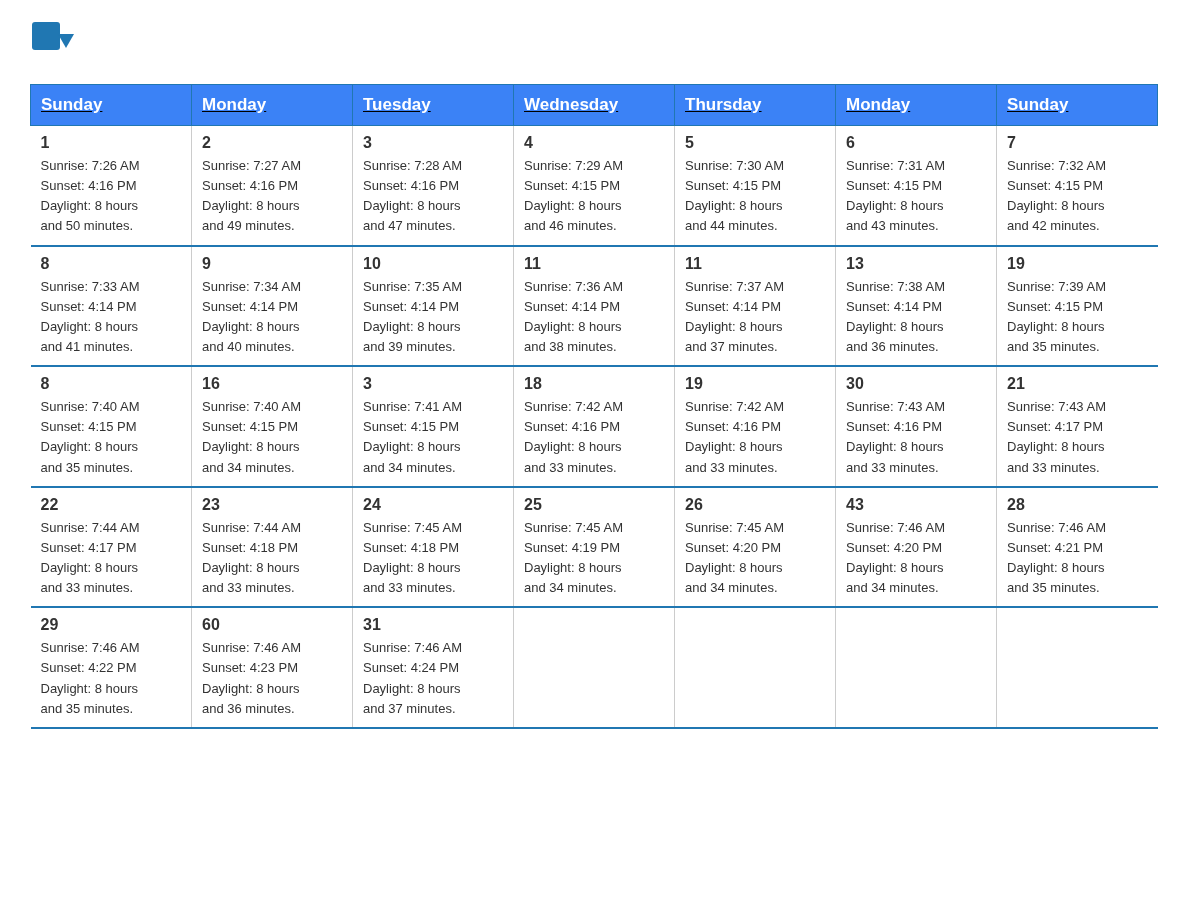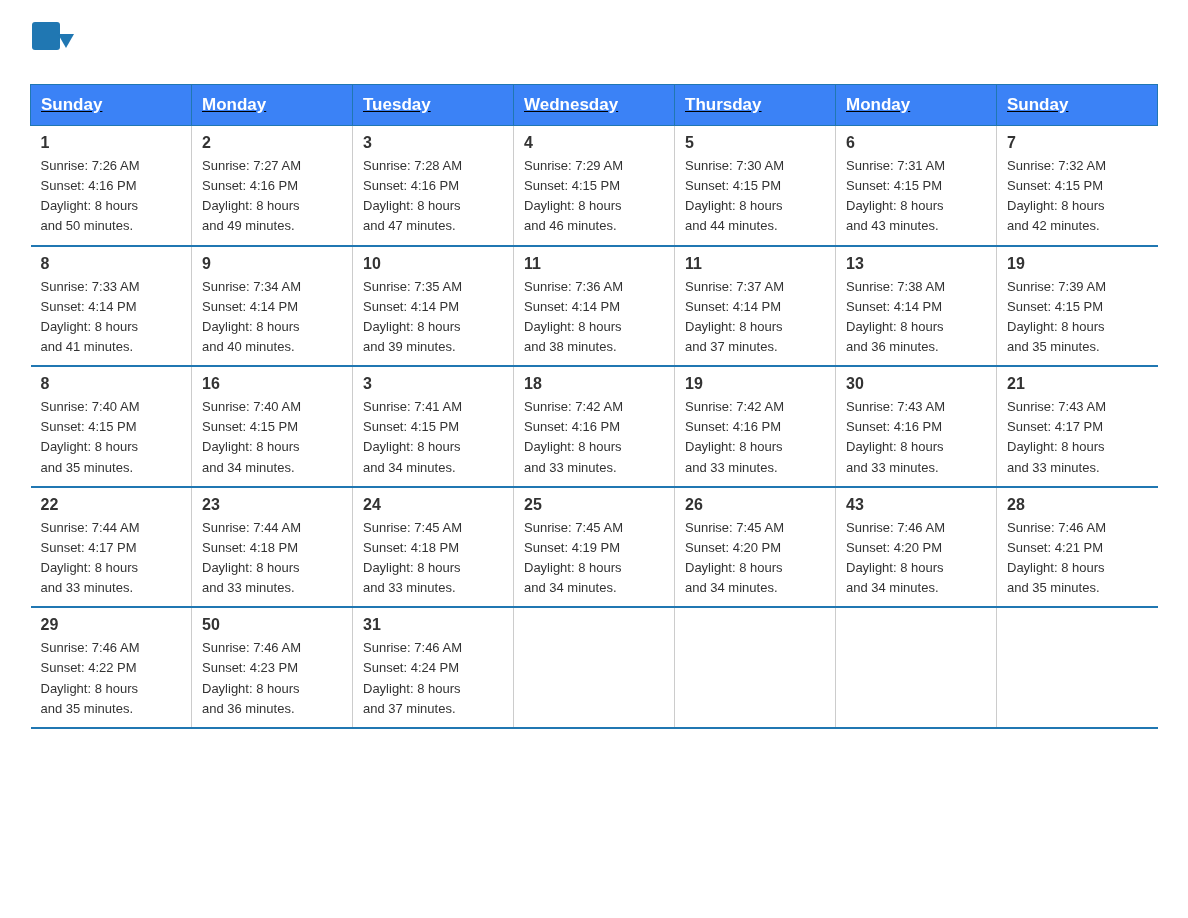--- a/index.html
+++ b/index.html
@@ -239,21 +239,21 @@
           <span class="day-number">28</span>
           <div class="day-info">Sunrise: 7:46 AM<br>Sunset: 4:21 PM<br>Daylight: 8 hours<br>and 35 minutes.</div>
         </td>
       </tr>
       <tr>
         <td>
           <span class="day-number">29</span>
           <div class="day-info">Sunrise: 7:46 AM<br>Sunset: 4:22 PM<br>Daylight: 8 hours<br>and 35 minutes.</div>
         </td>
         <td>
-          <span class="day-number">50</span>
+          <span class="day-number">60</span>
           <div class="day-info">Sunrise: 7:46 AM<br>Sunset: 4:23 PM<br>Daylight: 8 hours<br>and 36 minutes.</div>
         </td>
         <td>
           <span class="day-number">31</span>
           <div class="day-info">Sunrise: 7:46 AM<br>Sunset: 4:24 PM<br>Daylight: 8 hours<br>and 37 minutes.</div>
         </td>
         <td></td>
         <td></td>
         <td></td>
         <td></td>

